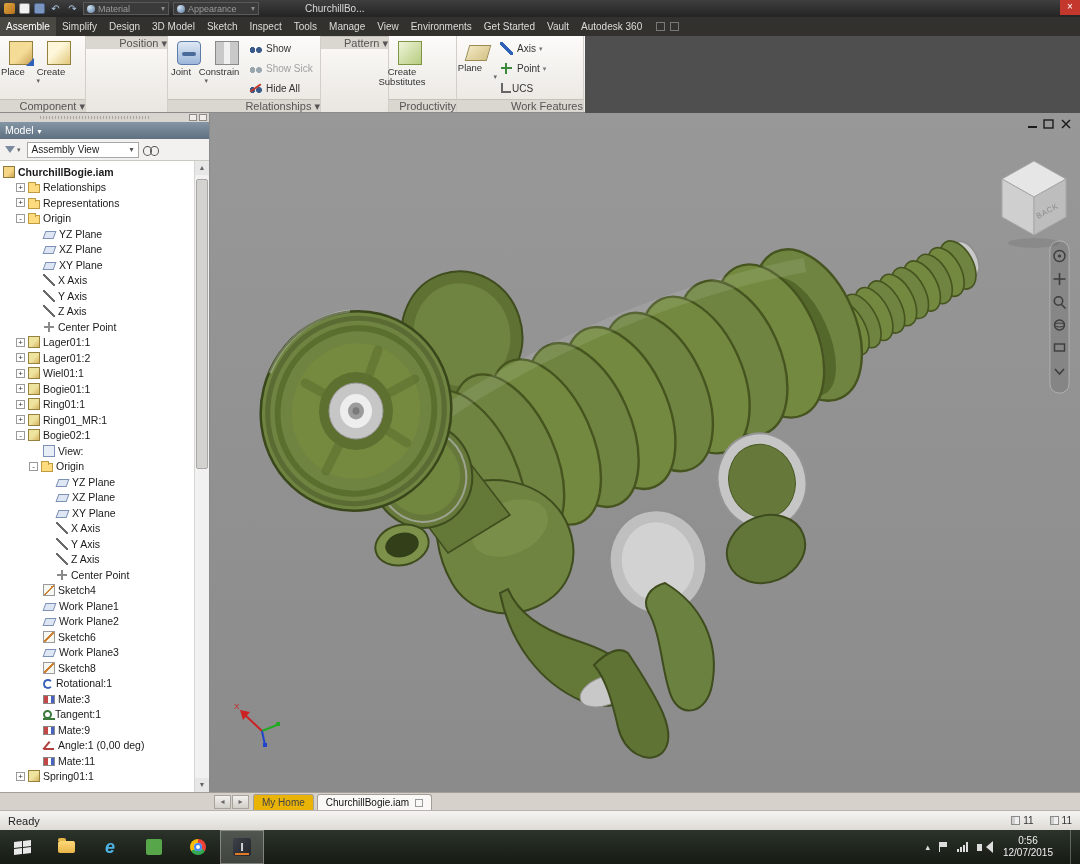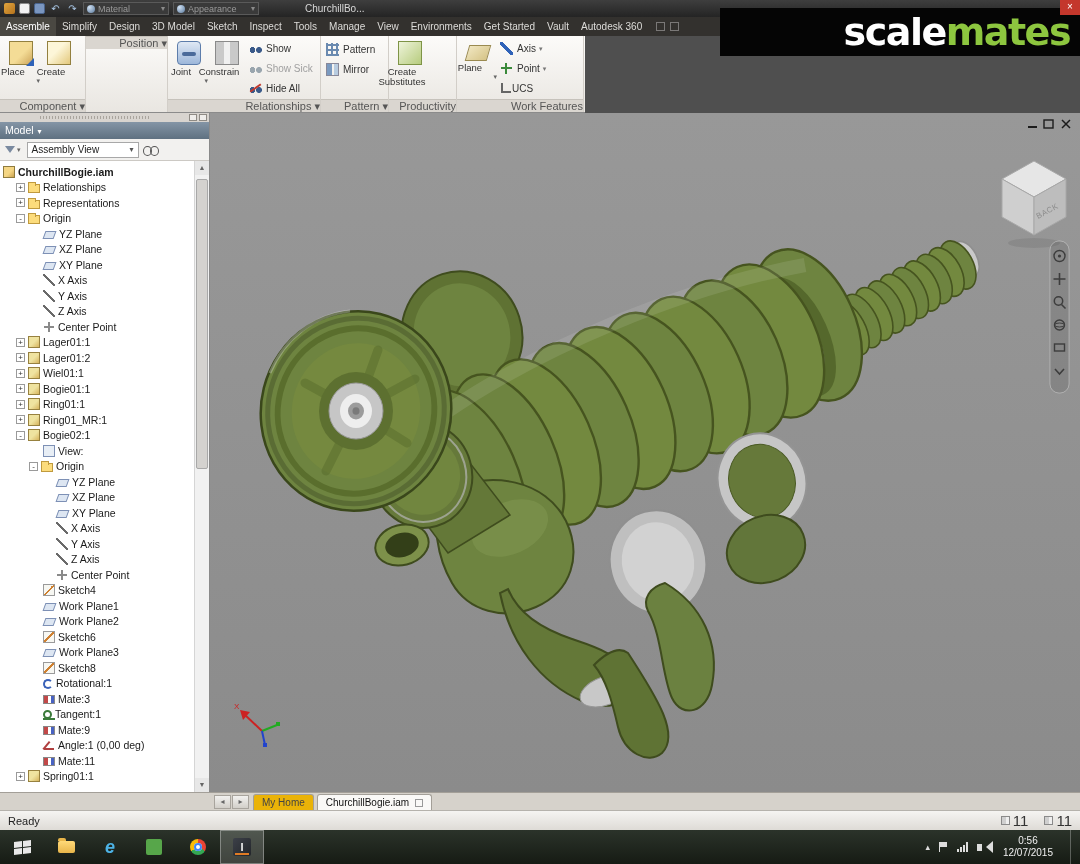--- a/index.html
+++ b/index.html
@@ -144,21 +144,21 @@
     background:#eab308; border:1px solid #a39f98; border-bottom:none; border-radius:3px 3px 0 0;
     display:flex; align-items:center; gap:4px; }
   .dtab.active { background:#faf9f7; color:#111; }
   .dtab.active::after { content:""; width:6px; height:6px; border:1px solid #999; margin-left:2px; }
 
   
   #statusbar { position:absolute; left:0; top:810px; width:1080px; height:20px;
     background:linear-gradient(#f5f4f2,#dedbd6); border-top:1px solid #b5b2ac;
     display:flex; align-items:center; font-size:11px; color:#222; padding:0 8px; z-index:6; }
   #statusbar .grow { flex:1; }
-  .scount { display:flex; align-items:center; gap:3px; margin-left:16px; font-size:15px; color:#333; }
+  .scount { display:flex; align-items:center; gap:3px; margin-left:16px; font-size:10px; color:#333; }
   .scount .cic { width:9px; height:9px; border:1px solid #8a8a8a;
     background:linear-gradient(90deg,#cfcfcf 50%,#efefef 50%); }
 
   
   #taskbar { position:absolute; left:0; top:830px; width:1080px; height:34px;
     background:linear-gradient(#2b332a,#161b14); display:flex; align-items:center; z-index:20; }
   .tbtn { width:44px; height:34px; display:flex; align-items:center; justify-content:center; flex:none; }
   .winlogo { display:grid; grid-template-columns:8px 8px; grid-template-rows:6px 6px; gap:1px; transform:skewY(-6deg); }
   .winlogo div { background:#e8e8e8; }
   .folder-icon { width:17px; height:12px; background:linear-gradient(#ffd978,#e8b54a); border-radius:2px; position:relative; }
@@ -271,32 +271,20 @@
               </div>
               <div class="rsmall">
                 <span class="si hide-all-icon"></span>
                 <span>Hide All</span>
               </div>
             </div>
           </div>
           <div class="rlabel">Relationships ▾</div>
         </div>
         <div class="rpanel" style="width: 68px;">
-          <div class="rbody">
-            <div class="rcol">
-              <div class="rsmall">
-                <span class="si pattern-icon"></span>
-                <span>Pattern</span>
-              </div>
-              <div class="rsmall">
-                <span class="si mirror-icon"></span>
-                <span>Mirror</span>
-              </div>
-            </div>
-          </div>
           <div class="rlabel">Pattern ▾</div>
         </div>
         <div class="rpanel" style="width: 68px;">
           <div class="rbody">
             <div class="rbig">
               <span class="bi create-substitutes-icon"></span>
               <span class="rbl">Create Substitutes</span>
             </div>
           </div>
           <div class="rlabel">Productivity</div>
@@ -323,24 +311,20 @@
                 <span class="si ucs-icon"></span>
                 <span>UCS</span>
               </div>
             </div>
           </div>
           <div class="rlabel">Work Features</div>
         </div>
       </div>
   </div>
 
-  <div id="watermark">
-    <span class="wm-scale">scale</span>
-      <span class="wm-mates">mates</span>
-  </div>
   <div id="app-close">×</div>
 
   <div id="browser">
     <div class="b-grip">
       <span class="dots"></span>
       <span class="gbtn"></span>
       <span class="gbtn"></span>
     </div>
     <div class="b-head">
       <span>Model</span><span class="ca">▾</span>

